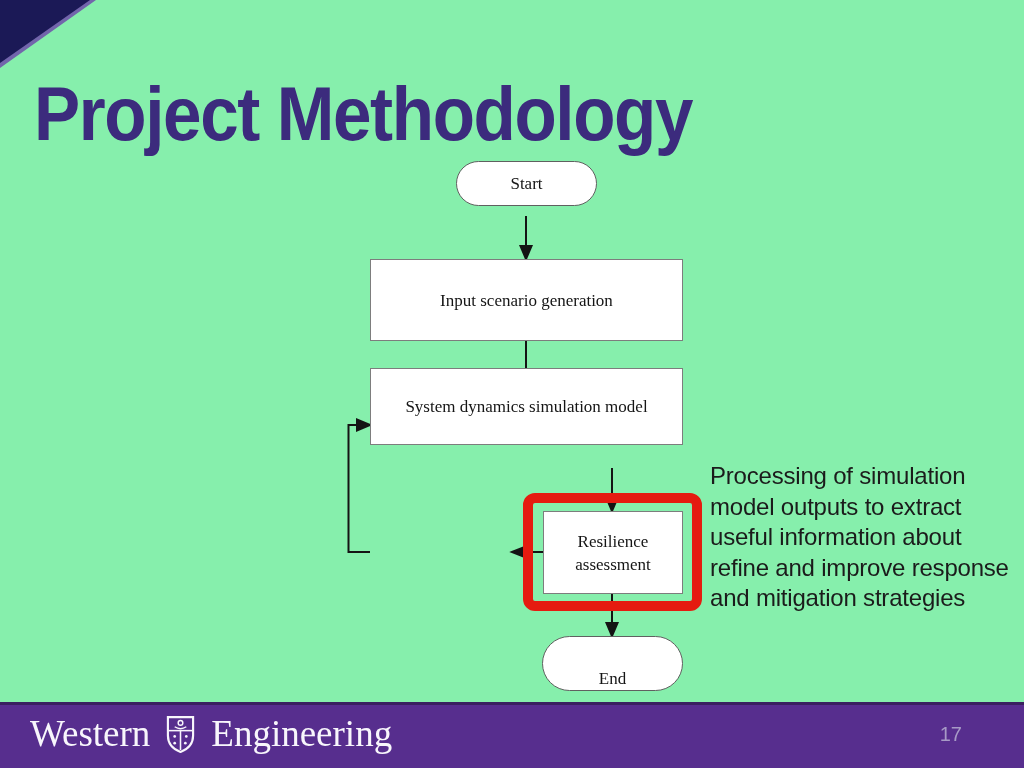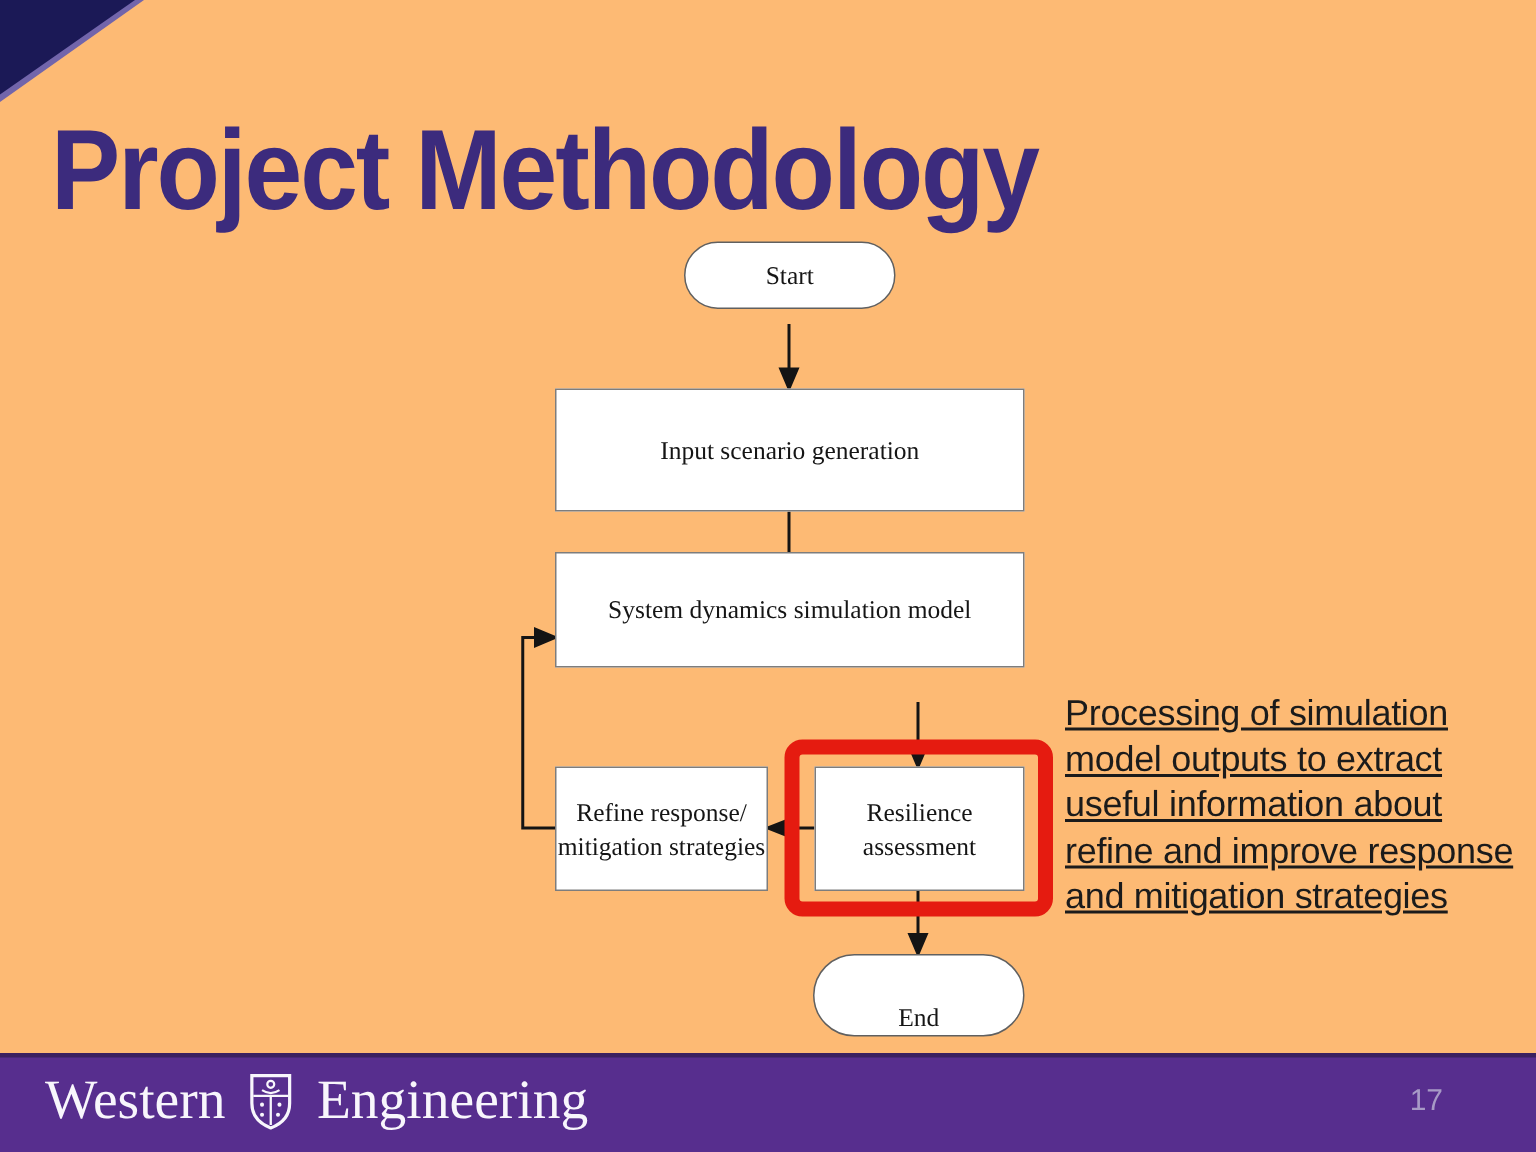--- a/index.html
+++ b/index.html
@@ -1,21 +1,21 @@
 <!DOCTYPE html>
 <html><head>
 <meta charset="utf-8">
 <style>
   * { margin: 0; padding: 0; box-sizing: border-box; }
   html, body { background: #ffffff; }
   .slide {
     position: relative;
     width: 1024px;
     height: 768px;
-    background: #fdba74;
+    background: #86efac;
     overflow: hidden;
     font-family: "Liberation Sans", sans-serif;
   }
 
   
   .corner { position: absolute; left: 0; top: 0; }
 
   
   .title {
     position: absolute;
@@ -77,21 +77,20 @@
   .annotation {
     position: absolute;
     left: 710px; top: 461px;
     width: 306px;
     font-family: "Liberation Sans", sans-serif;
     font-size: 24px;
     line-height: 30.5px;
     color: #1b1b1b;
     letter-spacing: -0.2px;
     z-index: 5;
-    text-decoration: underline;
   }
 
   
   .footer {
     position: absolute;
     left: 0; bottom: 0;
     width: 1024px; height: 66px;
     background: #572e8e;
     border-top: 3px solid #3a2060;
     z-index: 6;
@@ -160,24 +159,20 @@
   </div>
 
   <div class="node node-input">
     <span>Input scenario generation</span>
   </div>
 
   <div class="node node-system">
     <span>System dynamics simulation model</span>
   </div>
 
-  <div class="node node-refine">
-    <span>Refine response/</span>
-    <span>mitigation strategies</span>
-  </div>
 
   <div class="node node-resilience">
     <span>Resilience</span>
     <span>assessment</span>
   </div>
 
   <div class="node stadium node-end">
     <span>End</span>
   </div>
 

